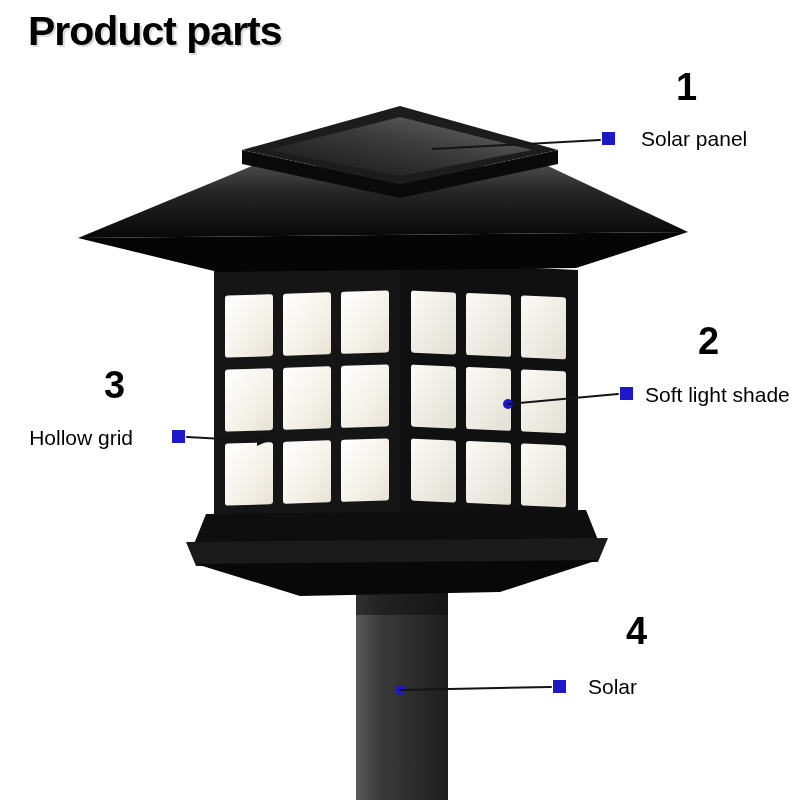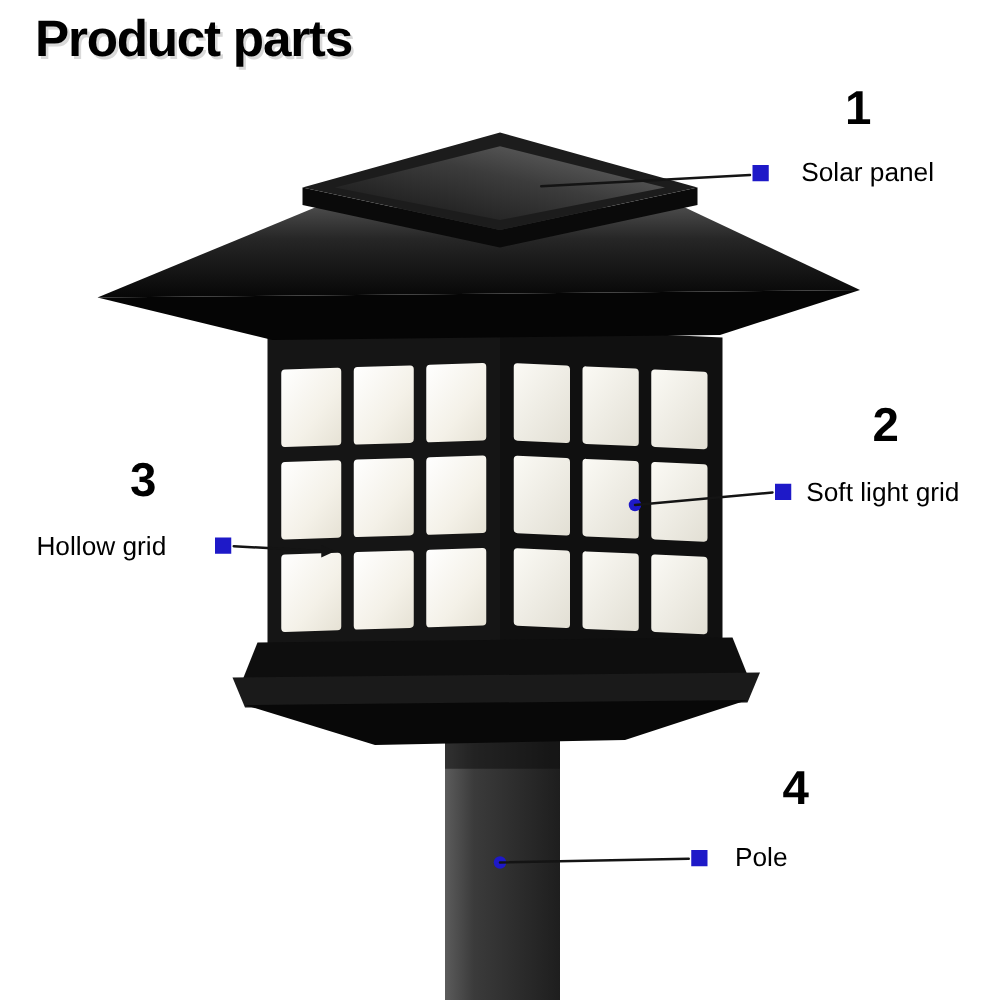--- a/index.html
+++ b/index.html
@@ -125,17 +125,17 @@
   </svg>
 
   <div class="title">Product parts</div>
 
   <div class="num n1">1</div>
   <div class="num n2">2</div>
   <div class="num n3">3</div>
   <div class="num n4">4</div>
 
   <div class="lbl l1">Solar panel</div>
-  <div class="lbl l2">Soft light grid</div>
+  <div class="lbl l2">Soft light shade</div>
   <div class="lbl l3">Hollow grid</div>
-  <div class="lbl l4">Pole</div>
+  <div class="lbl l4">Solar</div>
 
 </div>
 
 </body></html>

